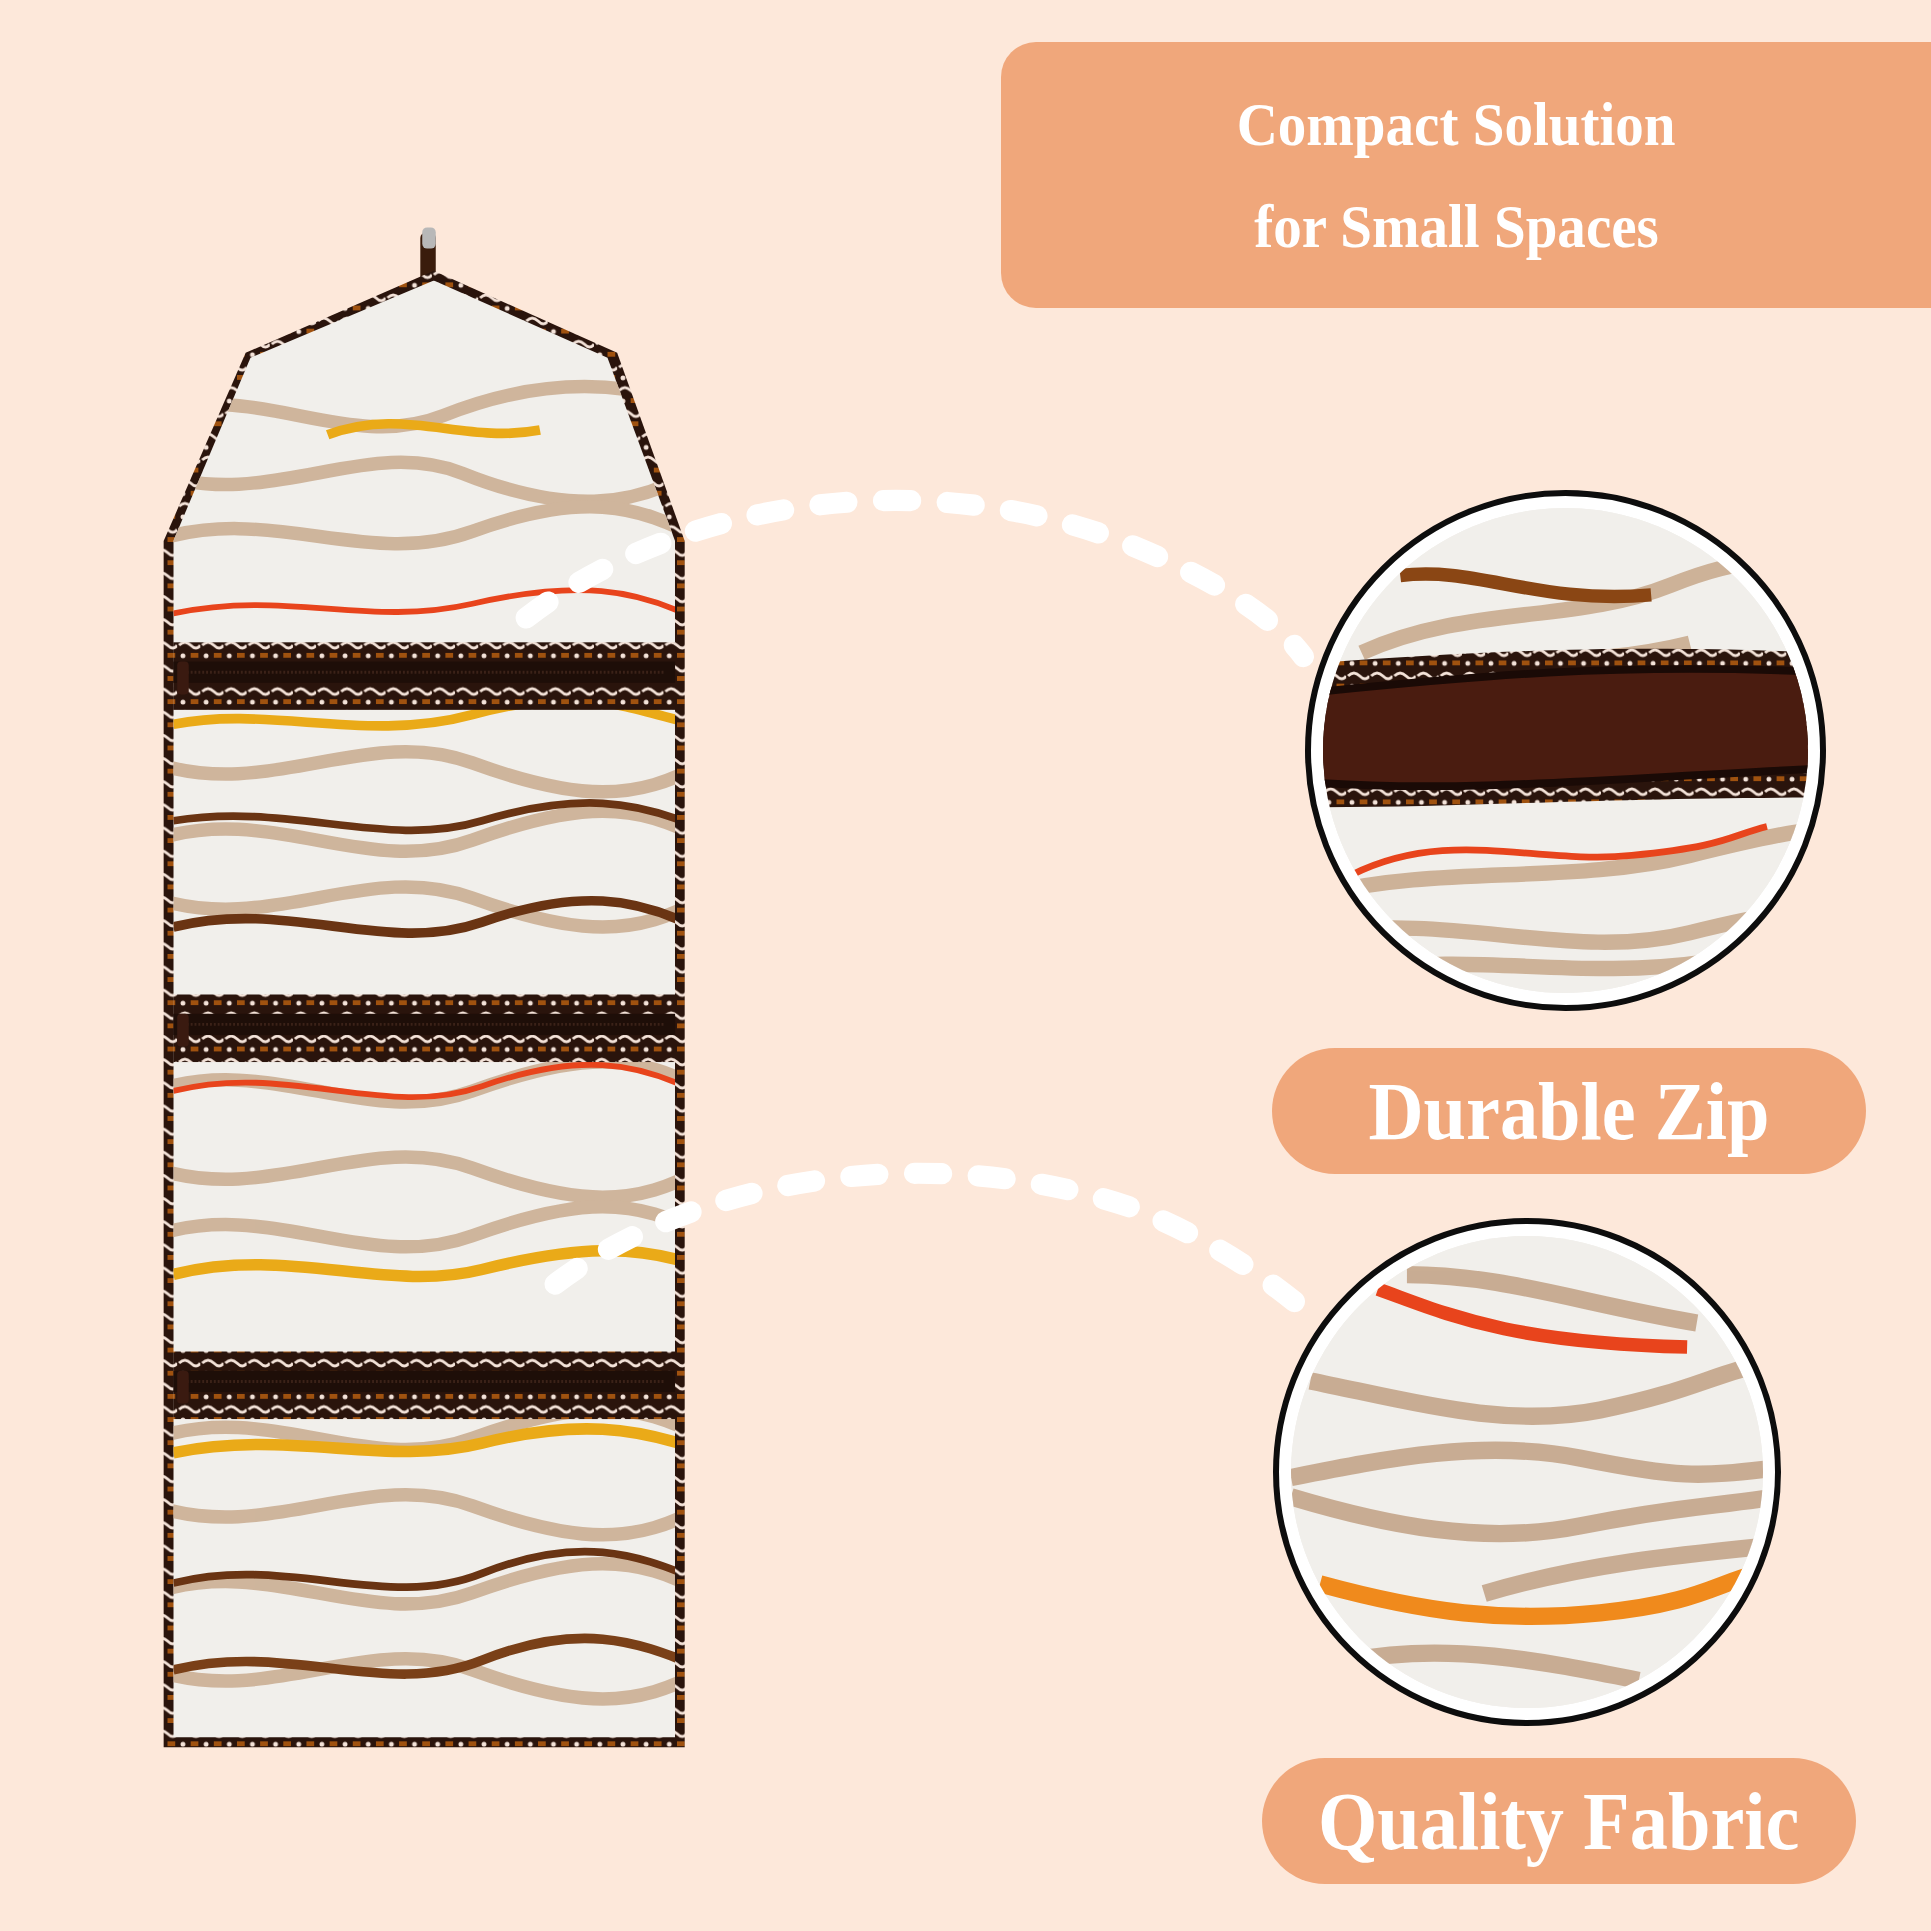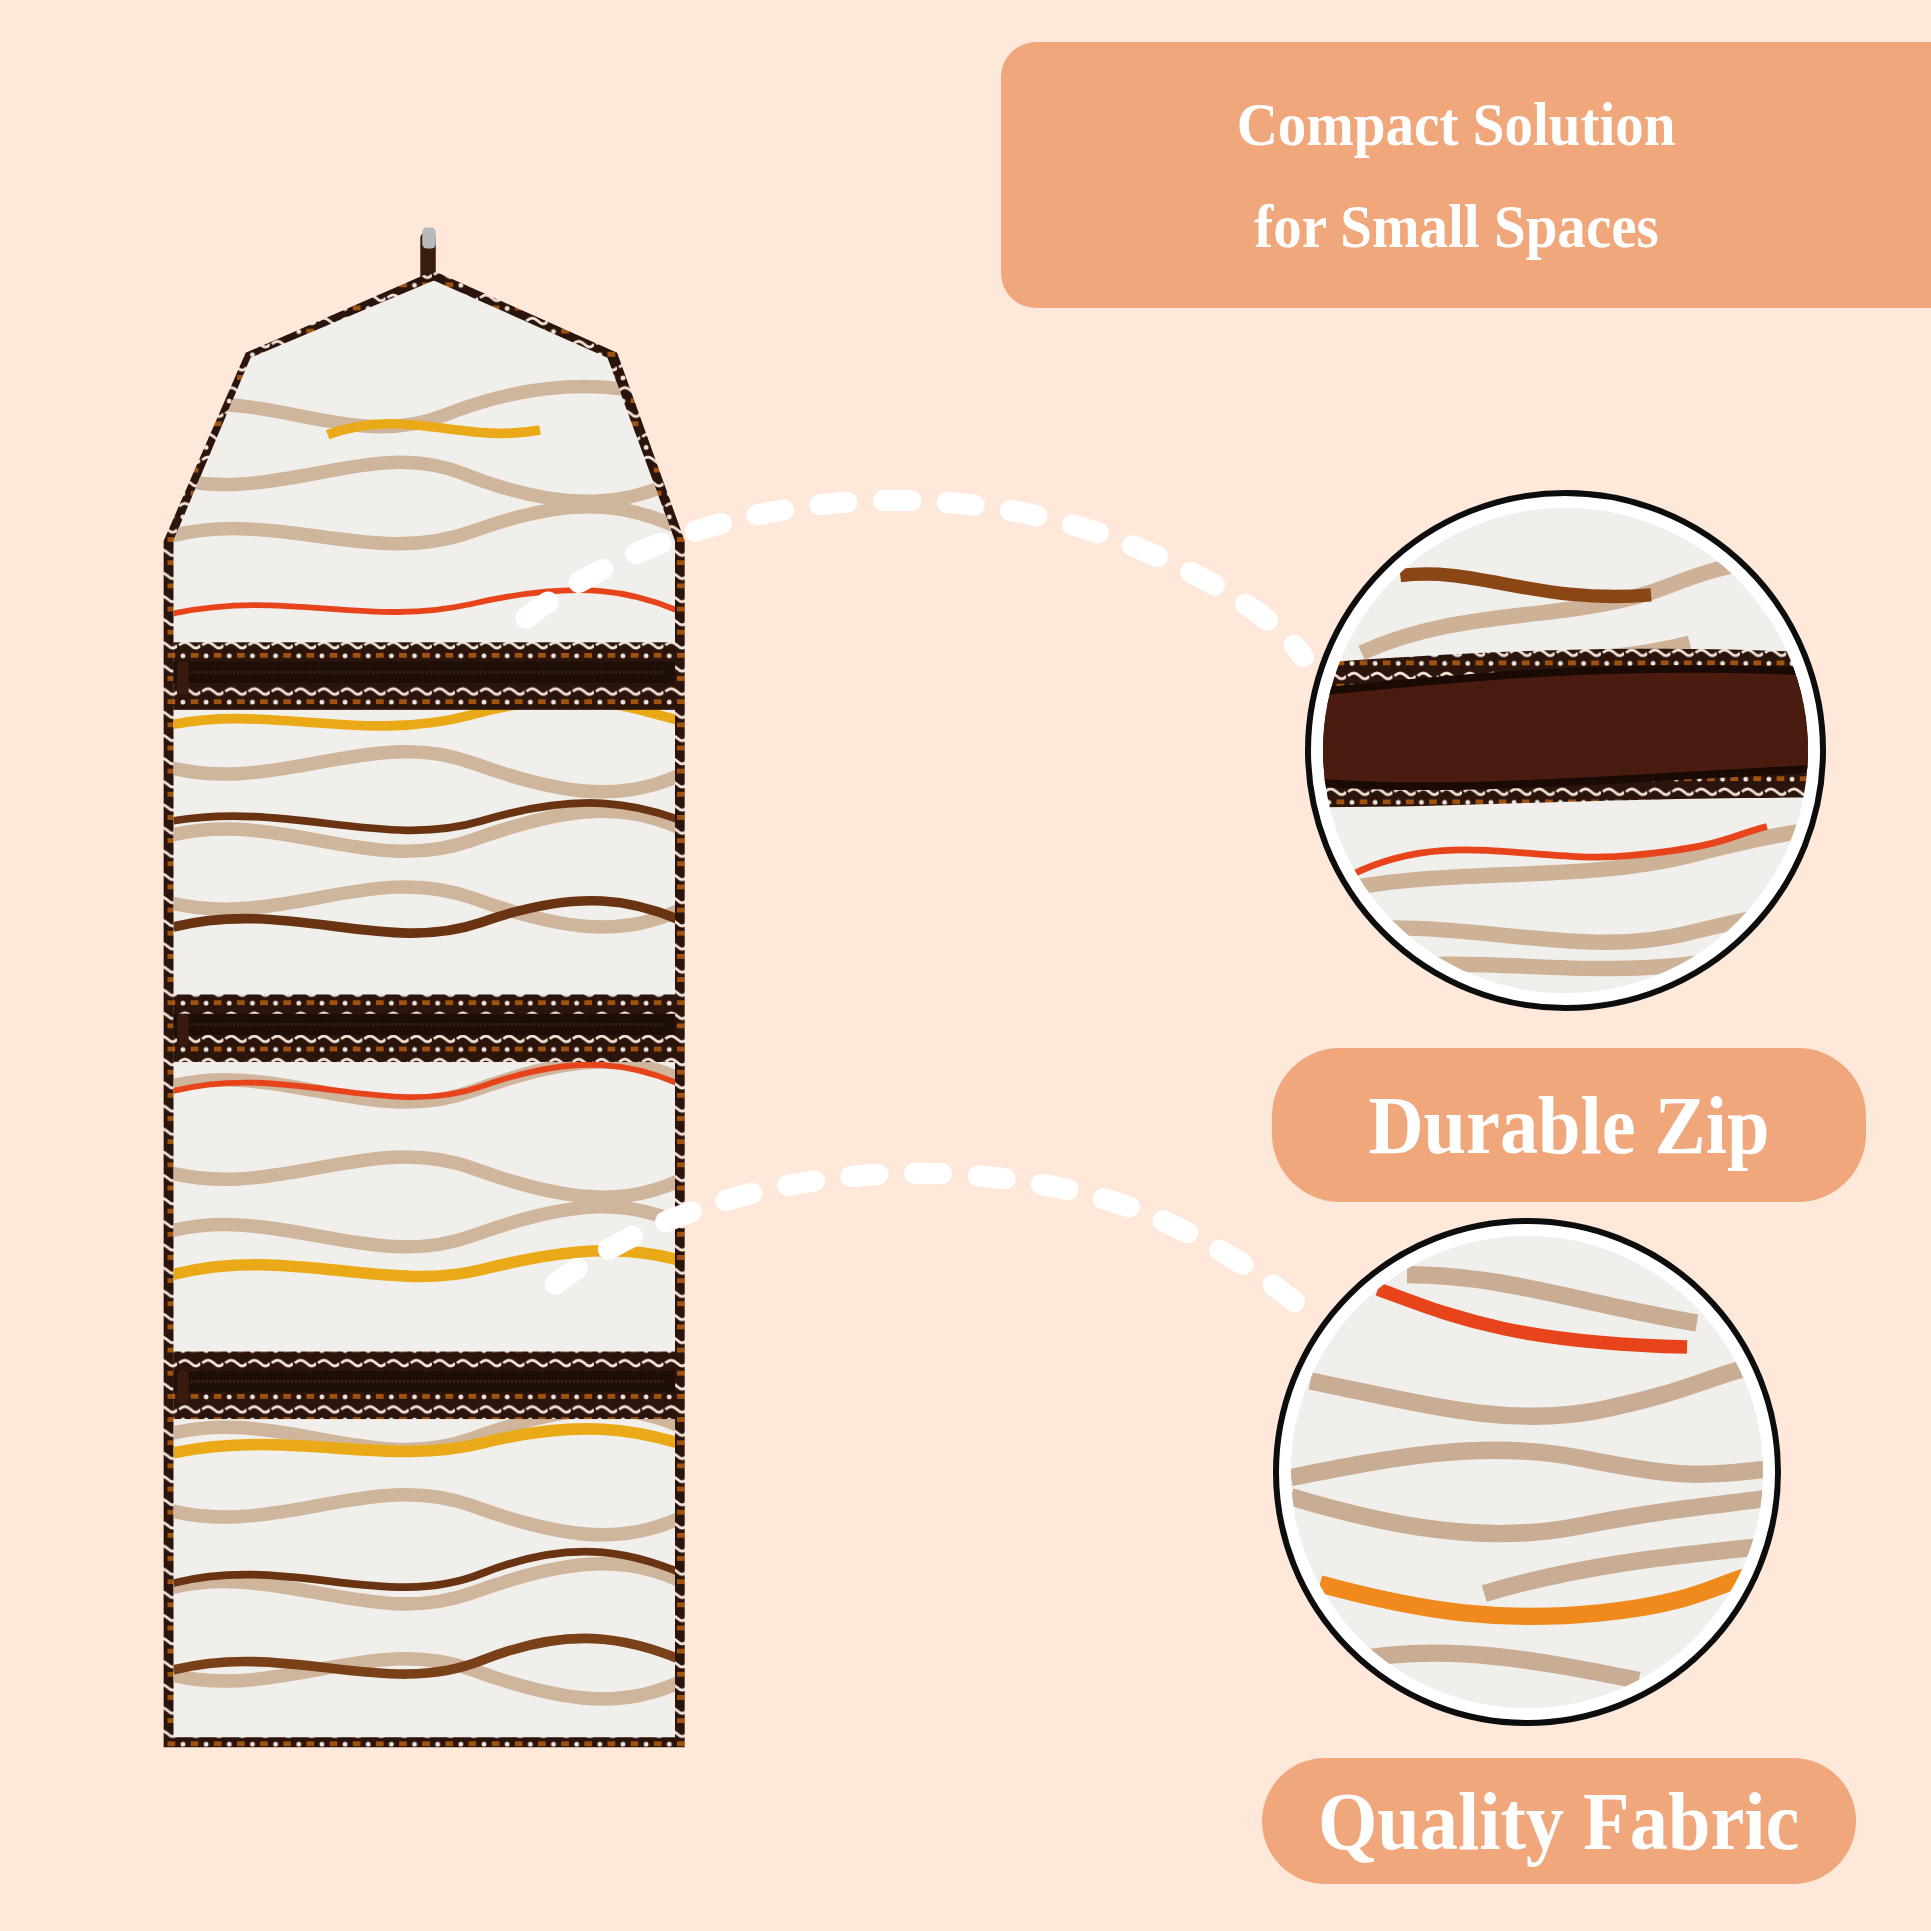--- a/index.html
+++ b/index.html
@@ -14,21 +14,21 @@
     background:#f0a77b; border-radius:35px 0 0 35px;
     display:flex; flex-direction:column; align-items:center; justify-content:center;
     color:#ffffff; font-weight:bold; font-size:62px; line-height:102px;
   }
   .banner span { display:block; transform:scaleX(0.92); padding-right:39px; }
   .pill {
     position:absolute; background:#f0a77b; color:#fff; font-weight:bold;
     display:flex; align-items:center; justify-content:center;
     border-radius:68px;
   }
-  .pill.zip { left:1272px; top:1048px; width:594px; height:154px; font-size:83px; }
+  .pill.zip { left:1272px; top:1048px; width:594px; height:126px; font-size:83px; }
   .pill.fabric { left:1262px; top:1758px; width:594px; height:126px; font-size:83px; }
   .pill span { transform:scaleX(0.92); display:block; }
   .circle {
     position:absolute; border-radius:50%;
     border:6.8px solid #0d0d0d; box-sizing:border-box; overflow:hidden;
     background:#ffffff;
   }
   .circle .inner {
     position:absolute; inset:11.6px; border-radius:50%; overflow:hidden;
     background:#f1efeb;

